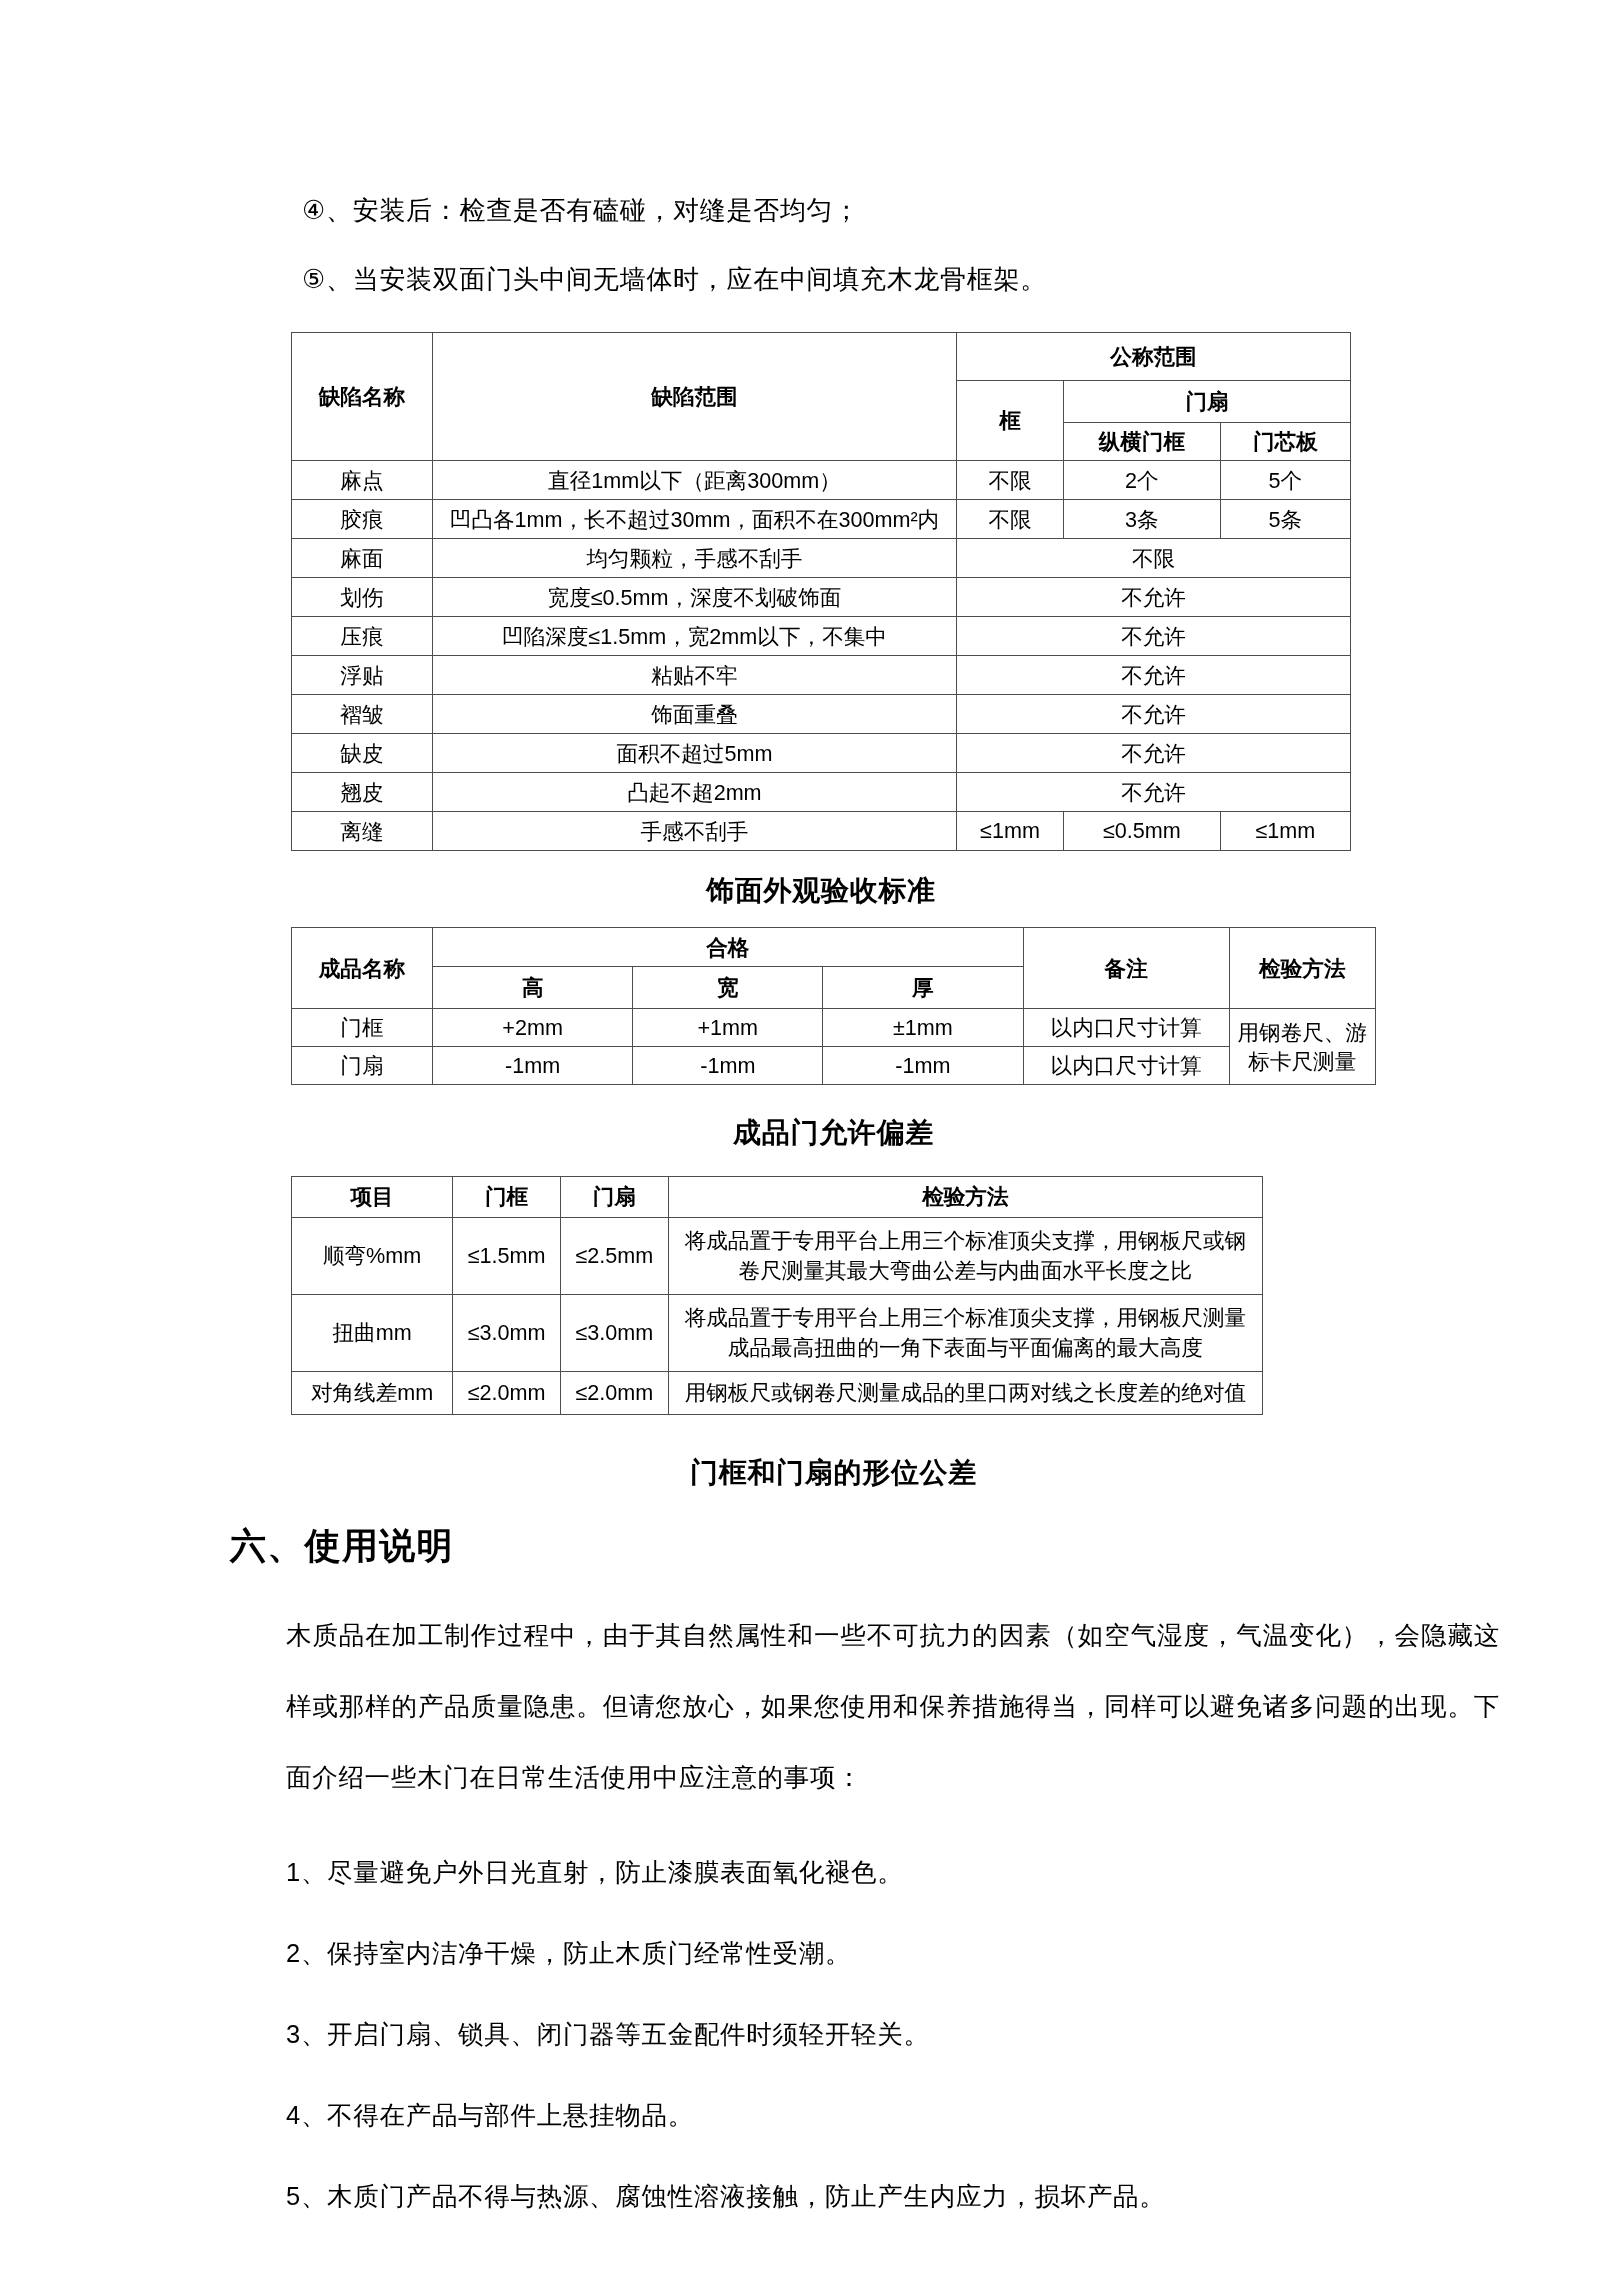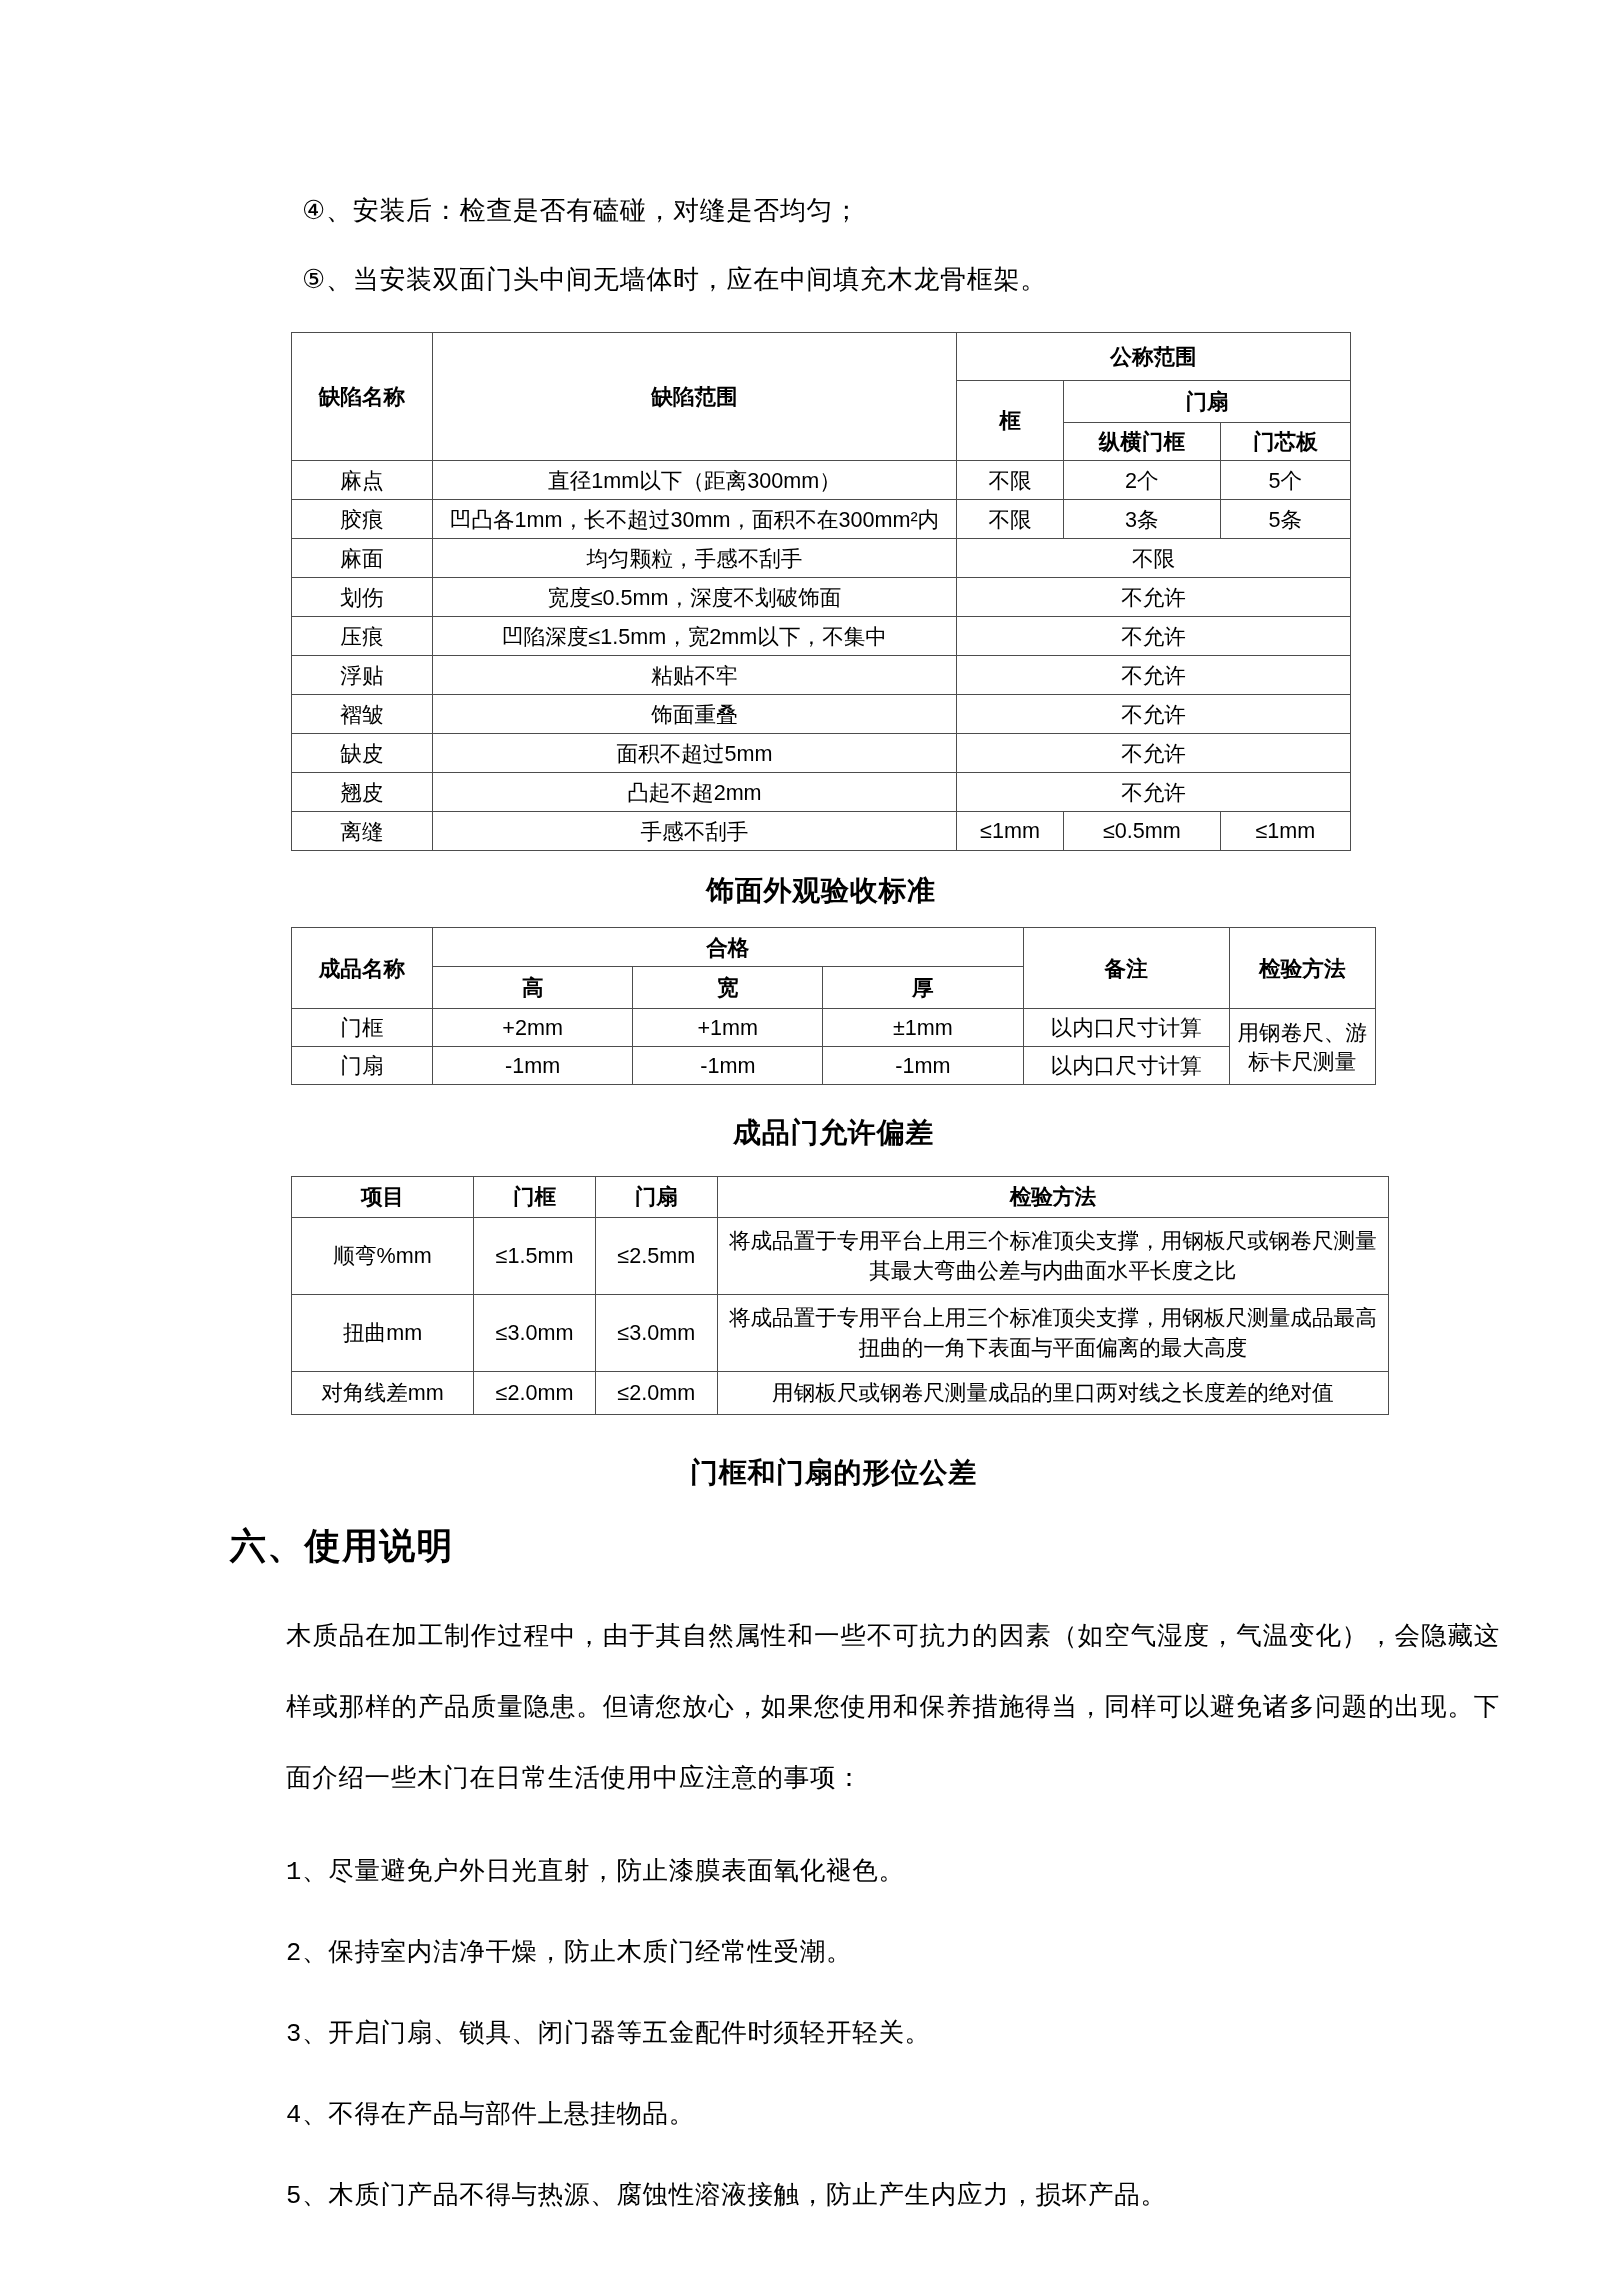--- a/index.html
+++ b/index.html
@@ -46,21 +46,21 @@
   }
   .cap-1 { width:1060px; margin-top:21px; }
   .cap-2 { width:1085px; margin-top:29px; }
   .cap-3 { width:1085px; margin-top:39px; }
 
   .tolerance-table { margin-left:291px; margin-top:17px; width:1085px; font-size:21.6px; }
   .tolerance-table tr.hdr1 { height:39px; }
   .tolerance-table tr.hdr2 { height:42px; }
   .tolerance-table tr.data { height:38px; }
 
-  .geometry-table { margin-left:291px; margin-top:23.6px; width:1098px; font-size:21.6px; }
+  .geometry-table { margin-left:291px; margin-top:23.6px; width:972px; font-size:21.6px; }
   .geometry-table tr.hdr { height:41px; }
   .geometry-table tr.tall { height:77px; }
   .geometry-table tr.short { height:43px; }
   .geometry-table td.method-cell { padding:2.6px 9.2px; line-height:30px; }
 
   
   .usage-heading {
     margin:30px 0 17px 230px;
     font-size:36px;
     font-weight:bold;
@@ -68,21 +68,21 @@
   }
   .usage-paragraph {
     margin:29px 16px 0 286px;
     width:1214px;
     font-size:25.5px;
     line-height:71px;
     text-align:justify;
     letter-spacing:0.7px;
   }
   .usage-list { margin:43px 0 0 286px; font-size:25.5px; }
-  .usage-item { margin-bottom:48px; line-height:33px; letter-spacing:0.7px;font-family:Liberation Mono, monospace; }
+  .usage-item { margin-bottom:48px; line-height:33px; letter-spacing:0.7px; }
 </style>
 </head>
 <body>
 
 <div class="page">
   <div class="content">
 
     <div class="install-notes">
       <div class="install-note">④、安装后：检查是否有磕碰，对缝是否均匀；</div>
       <div class="install-note">⑤、当安装双面门头中间无墙体时，应在中间填充木龙骨框架。</div>

